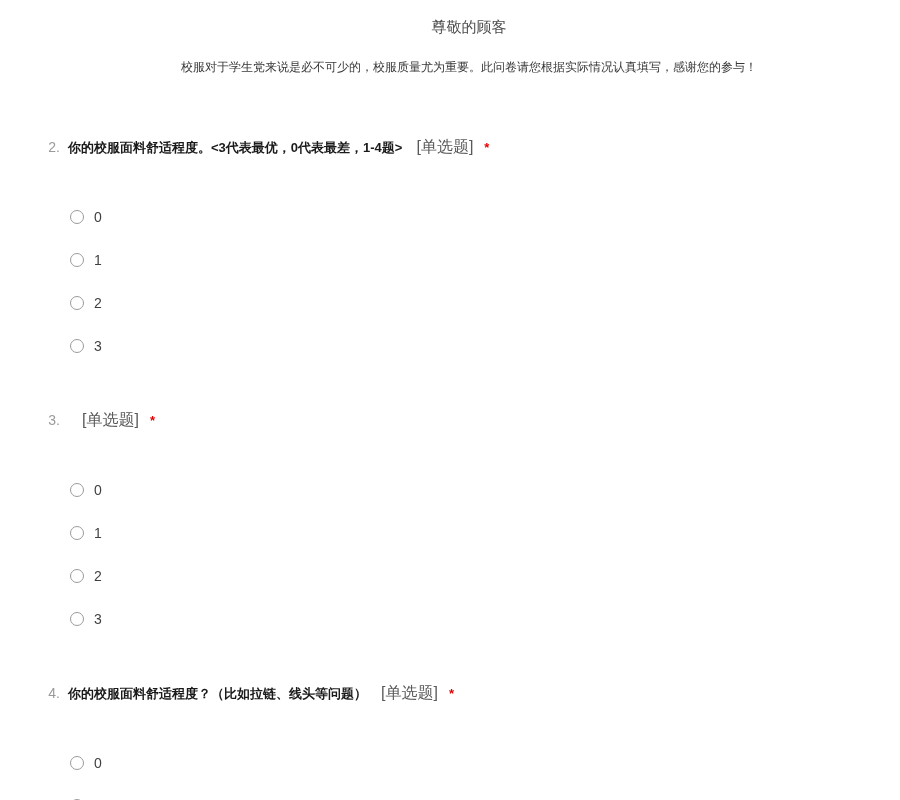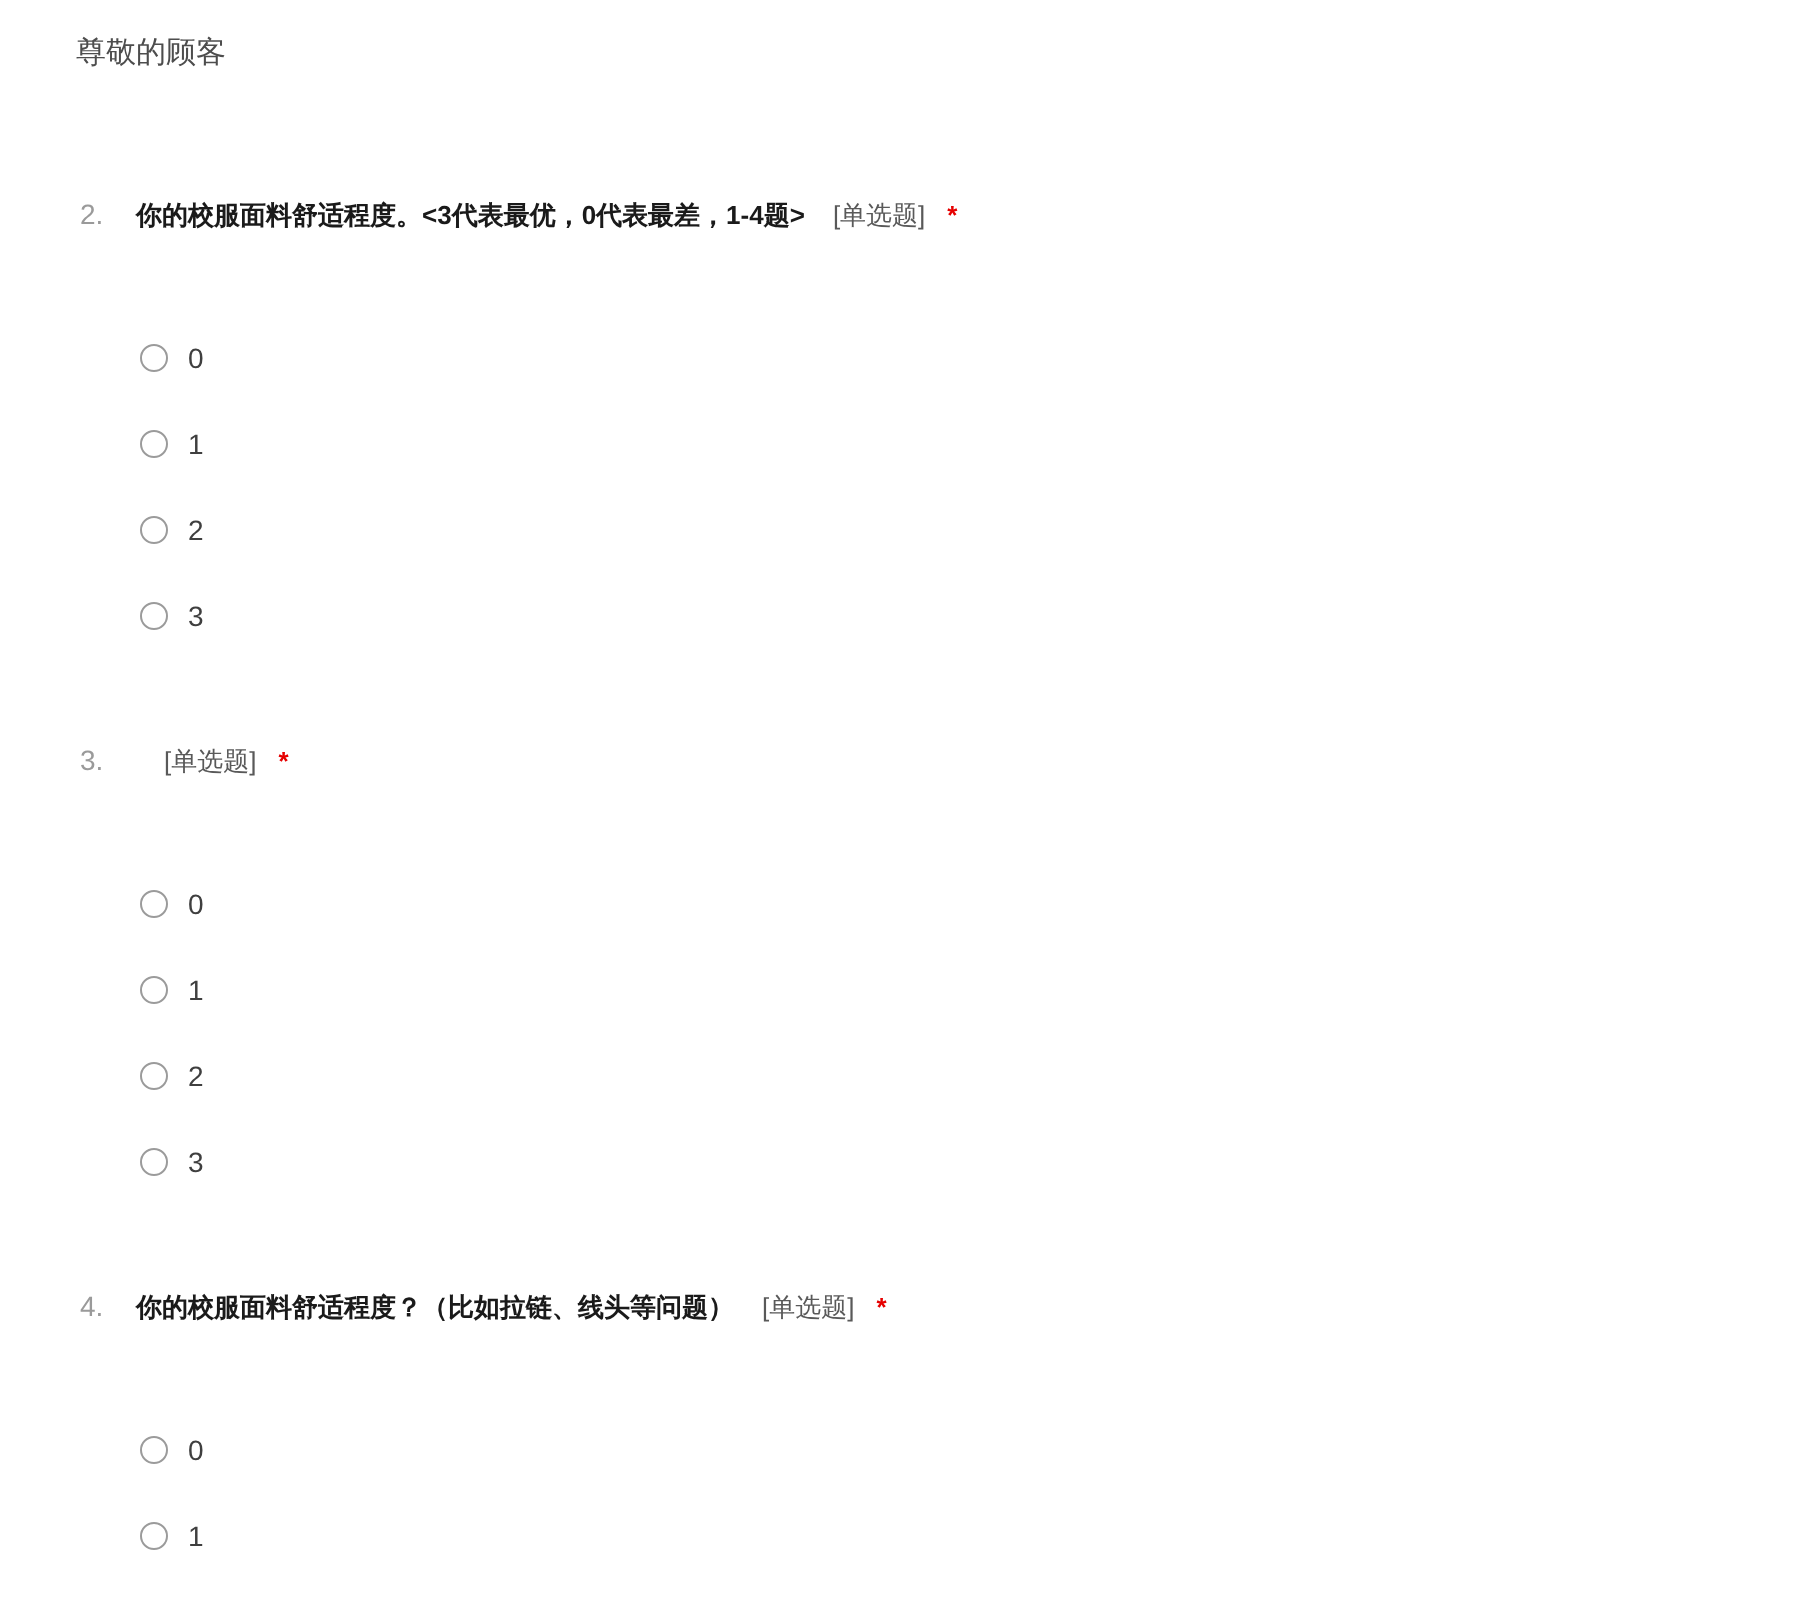--- a/index.html
+++ b/index.html
@@ -12,20 +12,21 @@
     height: 800px;
     overflow: hidden;
     font-family: "Liberation Sans", "DejaVu Sans", sans-serif;
     -webkit-font-smoothing: antialiased;
   }
   .page {
     padding: 17px 0 0 38px;
     box-sizing: border-box;
     width: 900px;
     height: 800px;
+    text-align: center;
   }
   .survey-title {
     font-size: 15px;
     line-height: 20px;
     color: #4d4d4d;
   }
   .survey-description {
     margin-top: 22px;
     font-size: 12px;
     line-height: 16px;
@@ -51,21 +52,21 @@
     color: #9a9a9a;
   }
   .q-title {
     font-size: 13px;
     font-weight: 700;
     color: #1a1a1a;
     white-space: nowrap;
   }
   .q-type {
     margin-left: 14px;
-    font-size: 13px;
+    font-size: 16px;
     color: #595959;
     white-space: nowrap;
   }
   .q-star {
     margin-left: 11px;
     font-size: 13px;
     font-weight: 700;
   }
   .q-options {
     margin-top: 36px;
@@ -90,20 +91,21 @@
     margin-left: 10px;
     font-size: 14px;
     color: #3f3f3f;
   }
 </style>
 </head>
 <body>
 
 <div class="page">
   <div class="survey-title">尊敬的顾客</div>
+  <div class="survey-description">校服对于学生党来说是必不可少的，校服质量尤为重要。此问卷请您根据实际情况认真填写，感谢您的参与！</div>
 
   <div class="question-list">
   <div class="question">
     <div class="q-header">
       <span class="q-num">2.</span>
       <span class="q-title">你的校服面料舒适程度。&lt;3代表最优，0代表最差，1-4题&gt;</span>
       <span class="q-type">[单选题]</span>
       <span class="q-star" style="color: rgb(230, 0, 0);">*</span>
     </div>
     <div class="q-options">

